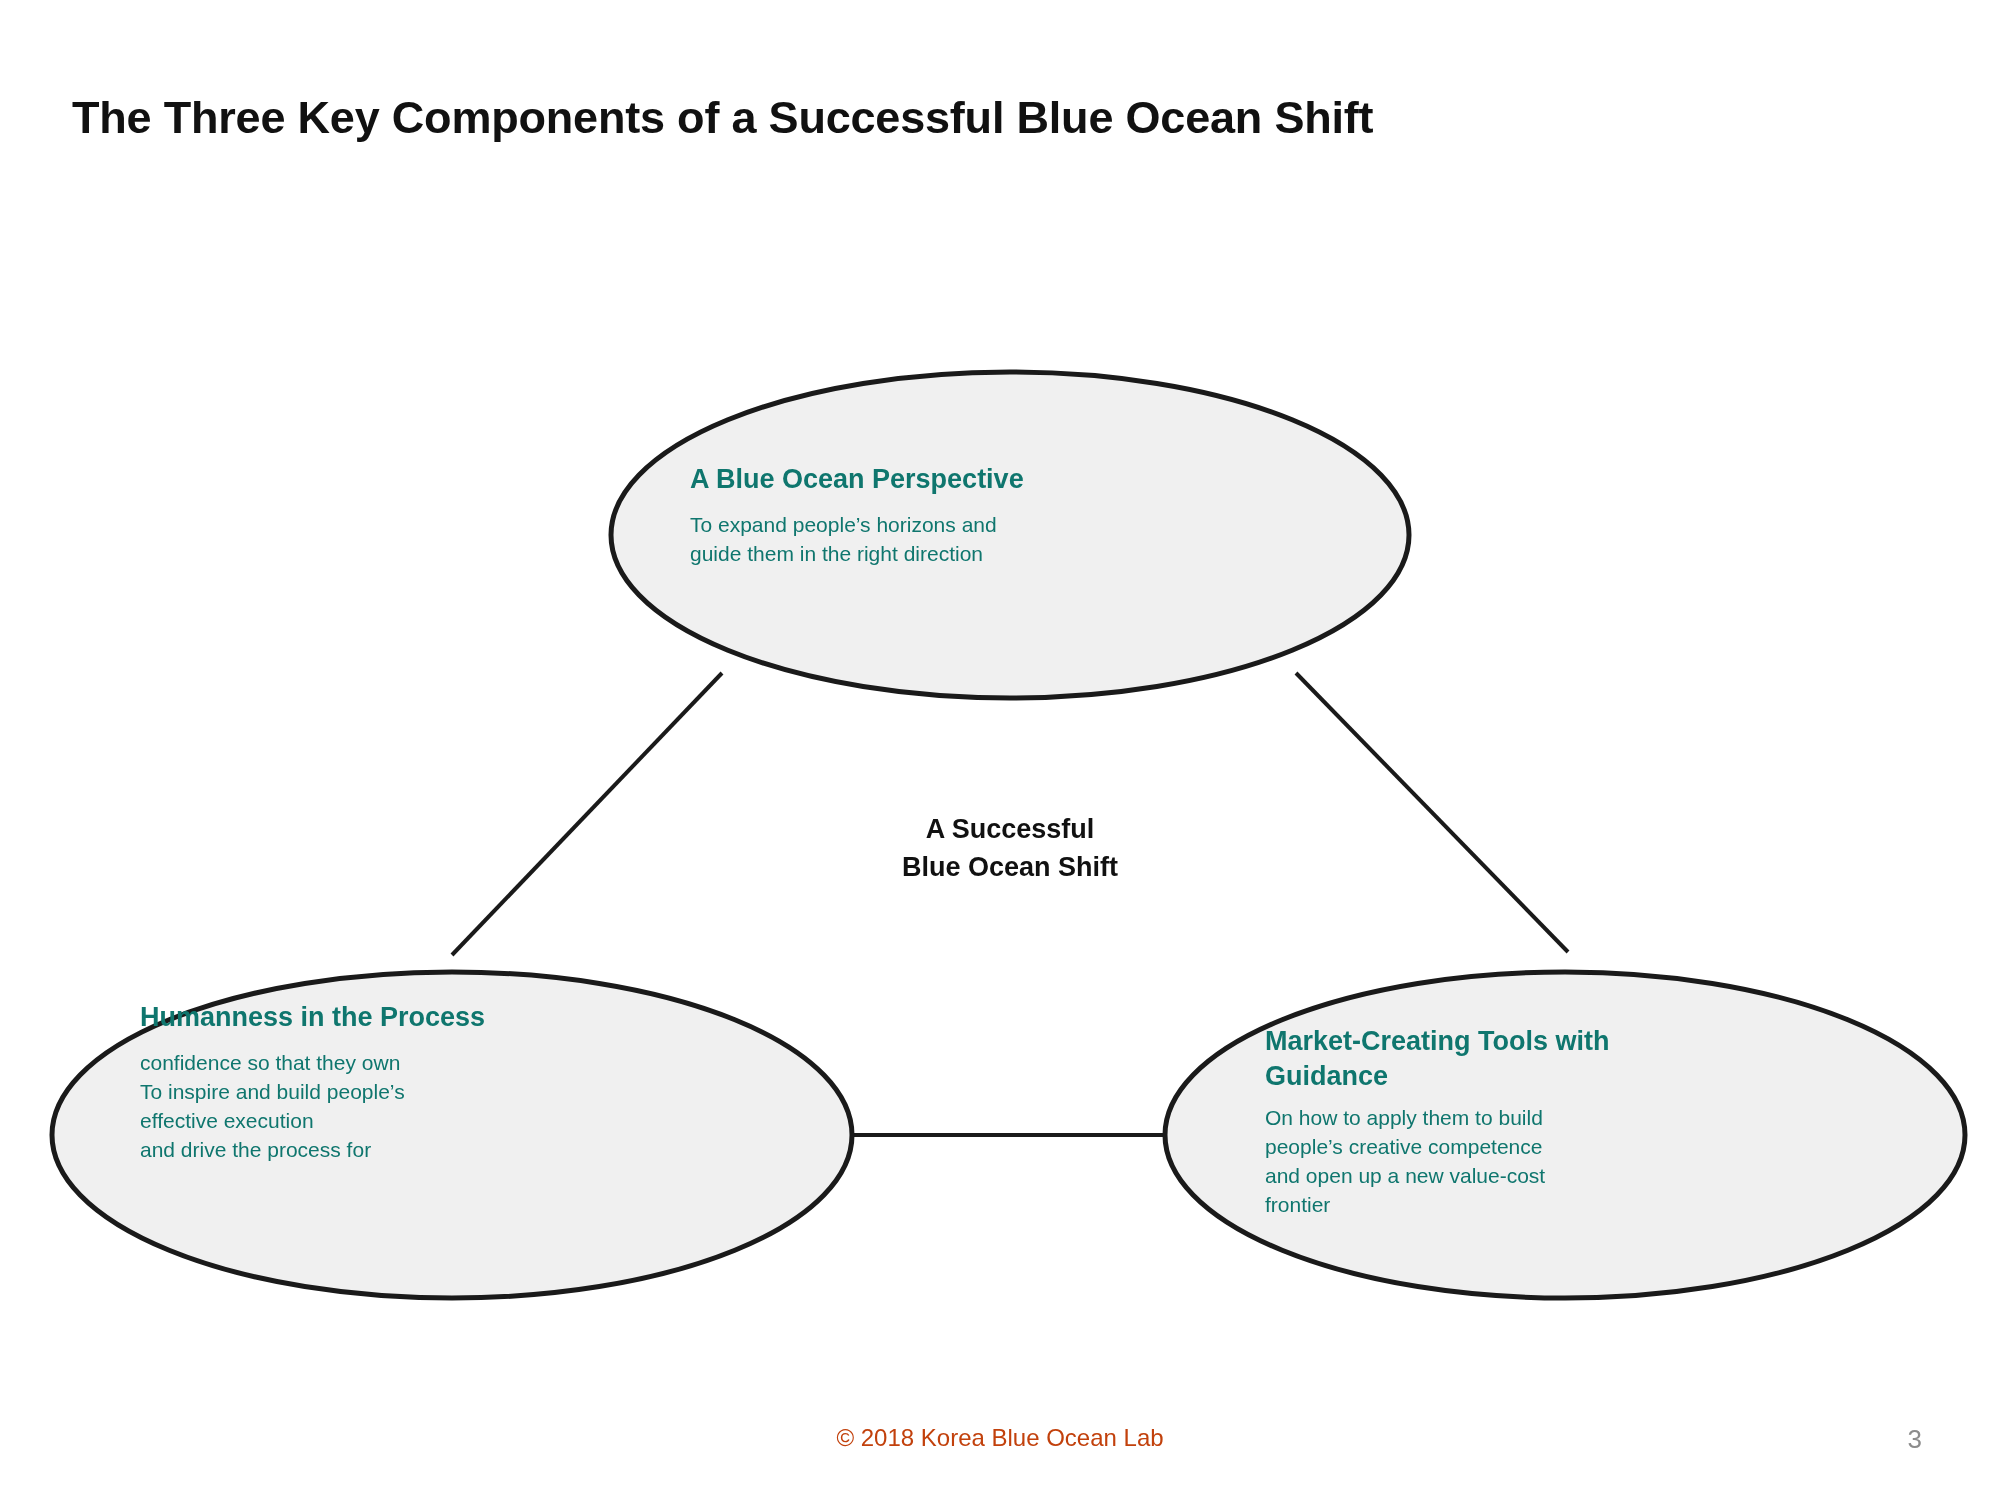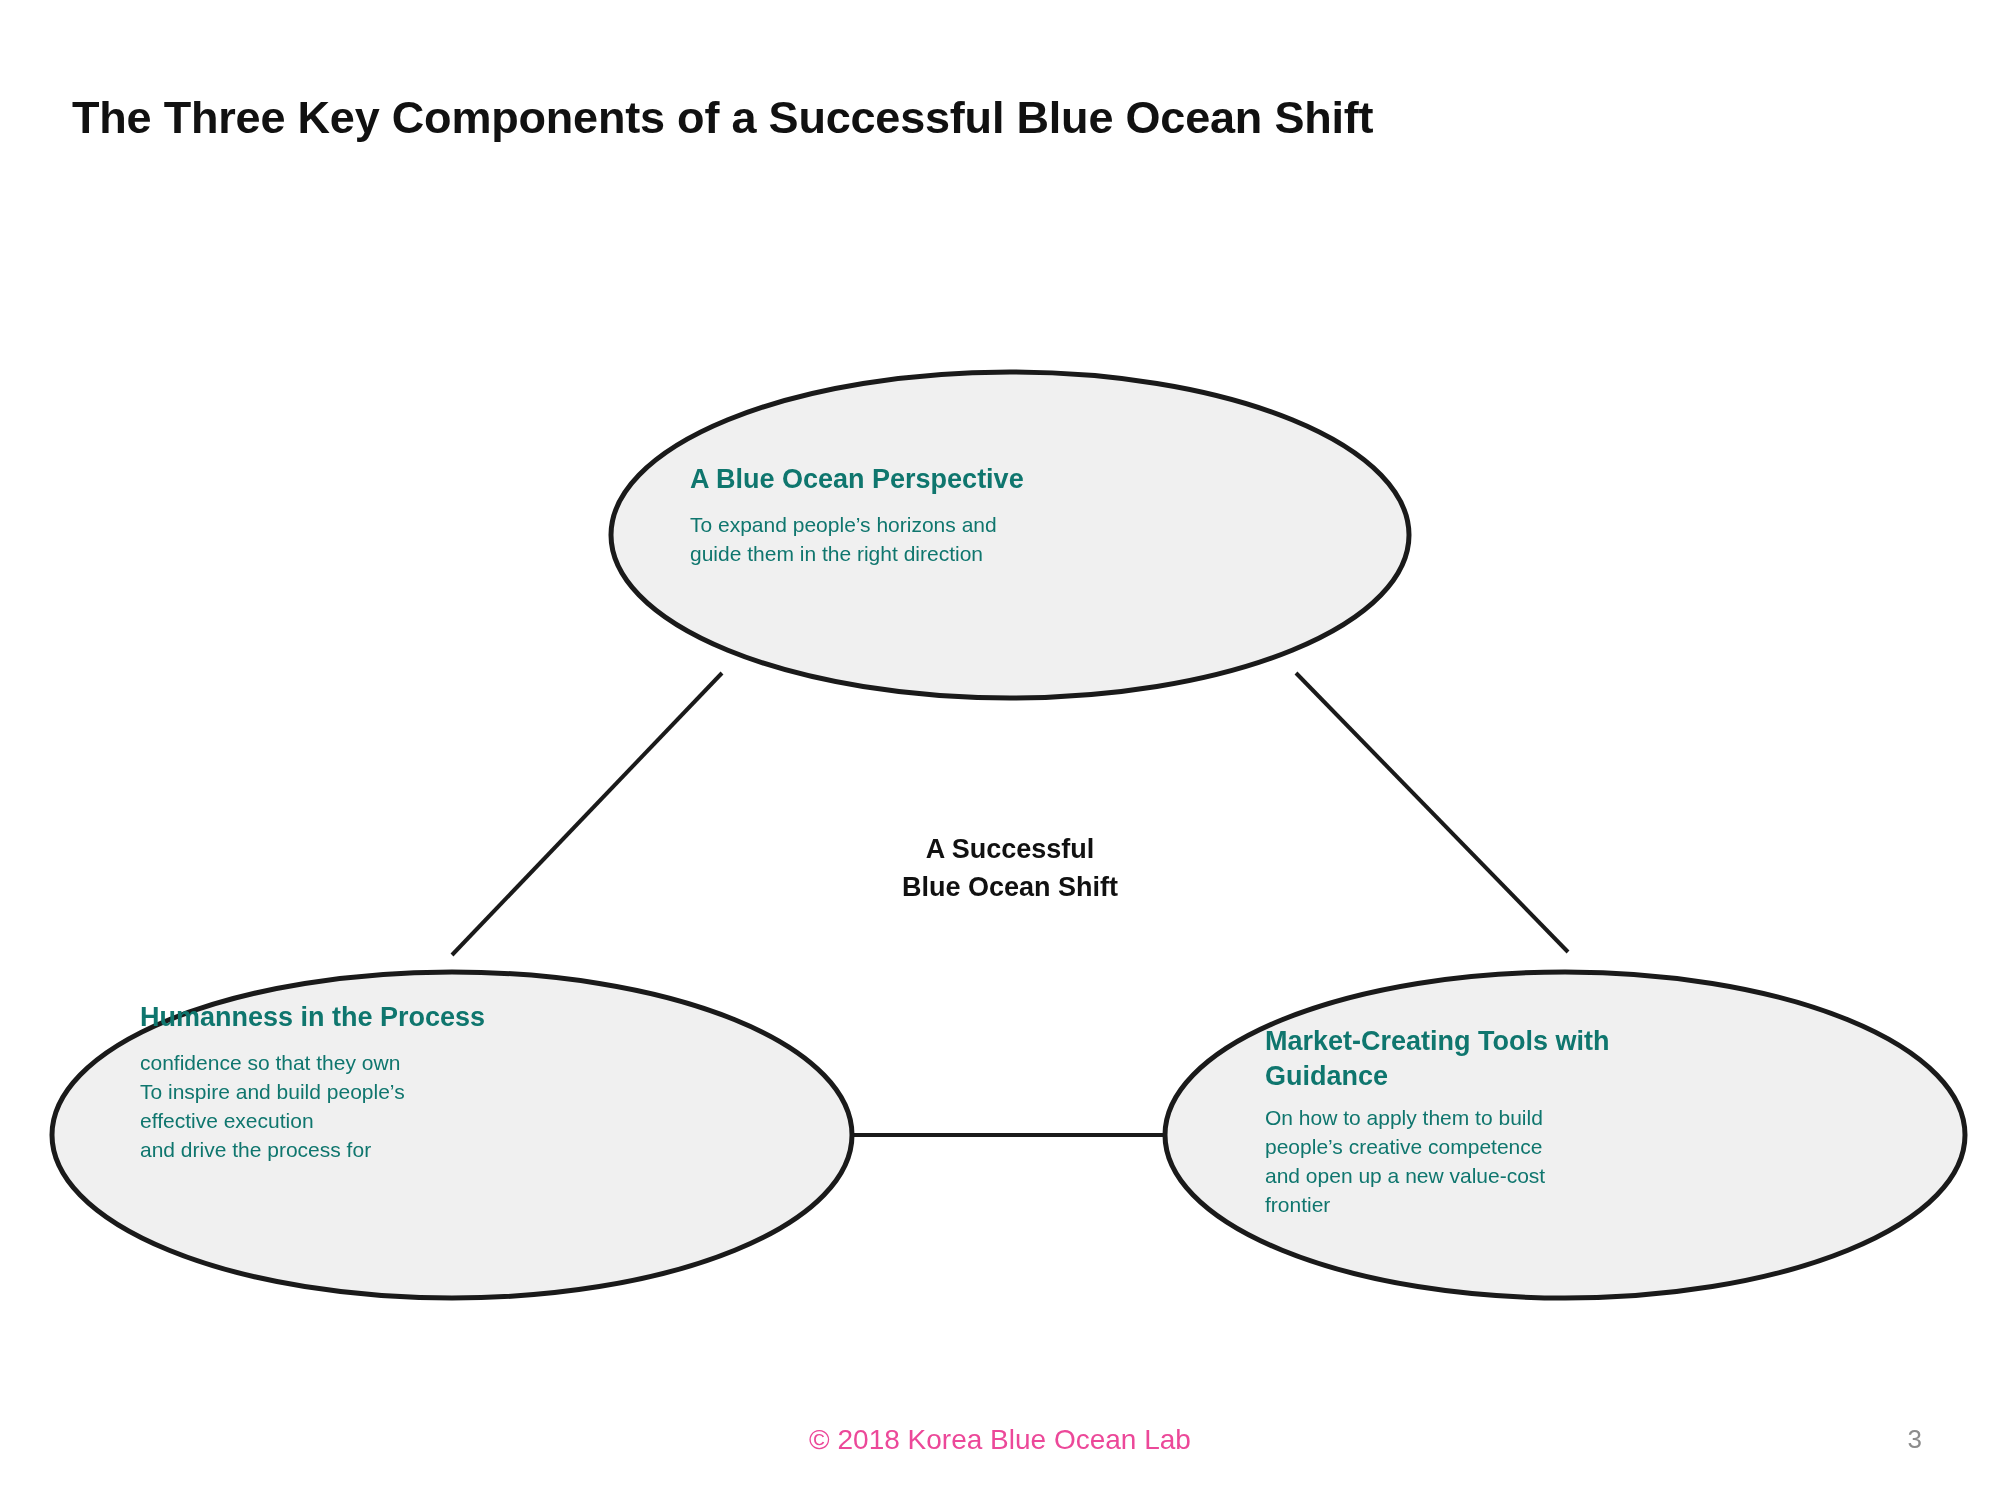--- a/index.html
+++ b/index.html
@@ -60,38 +60,38 @@
   }
 
   #node-top-text   { left: 690px;  top: 462px;  width: 640px; }
   #node-left-text  { left: 140px;  top: 1000px; width: 620px; }
   #node-right-text { left: 1265px; top: 1024px;  width: 600px; }
 
   
   #center-caption {
     position: absolute;
     left: 810px;
-    top: 830px;
+    top: 810px;
     width: 400px;
     text-align: center;
     font-size: 27px;
     font-weight: bold;
     line-height: 1.42;
     color: #111111;
   }
 
   
   #footer-copyright {
     position: absolute;
     left: 0;
     top: 1424px;
     width: 2000px;
     text-align: center;
-    font-size: 28px;
-    color: #ec4899;
+    font-size: 24px;
+    color: #c2410c;
   }
   #footer-page-number {
     position: absolute;
     right: 78px;
     top: 1424px;
     font-size: 26px;
     color: #8c8c8c;
     text-align: right;
   }
 </style>

